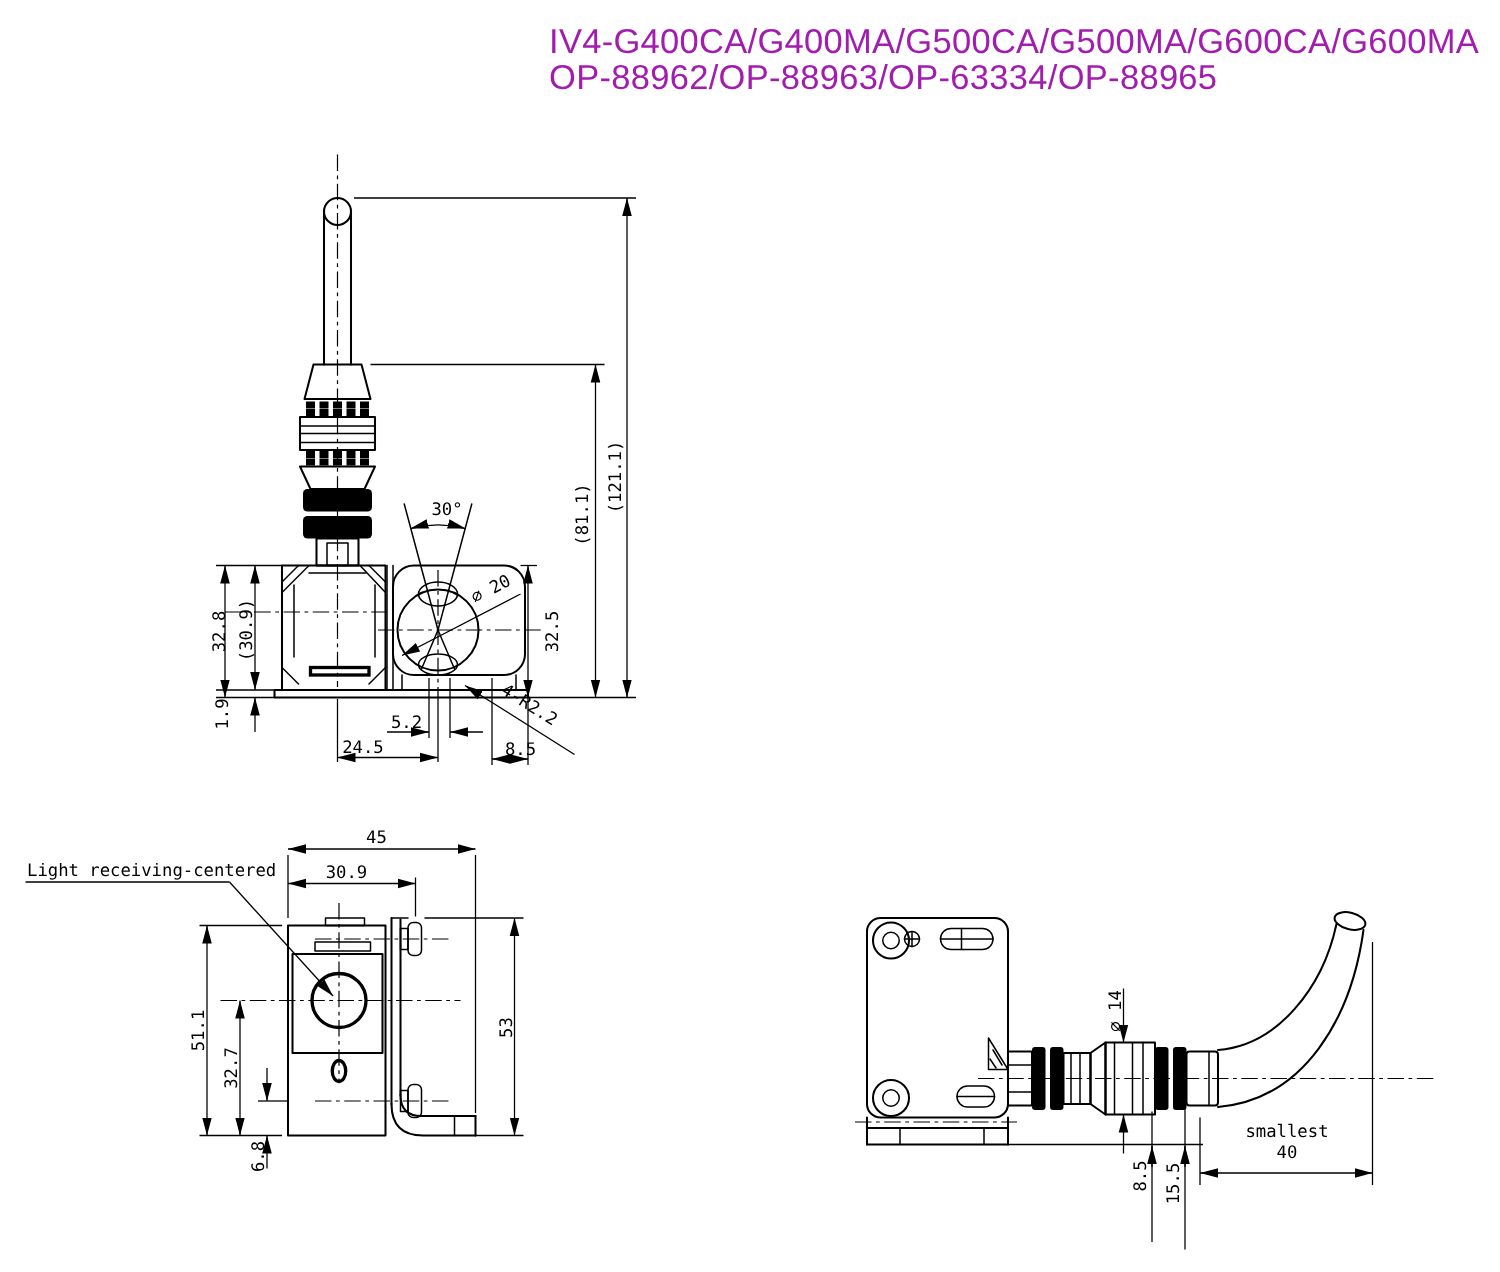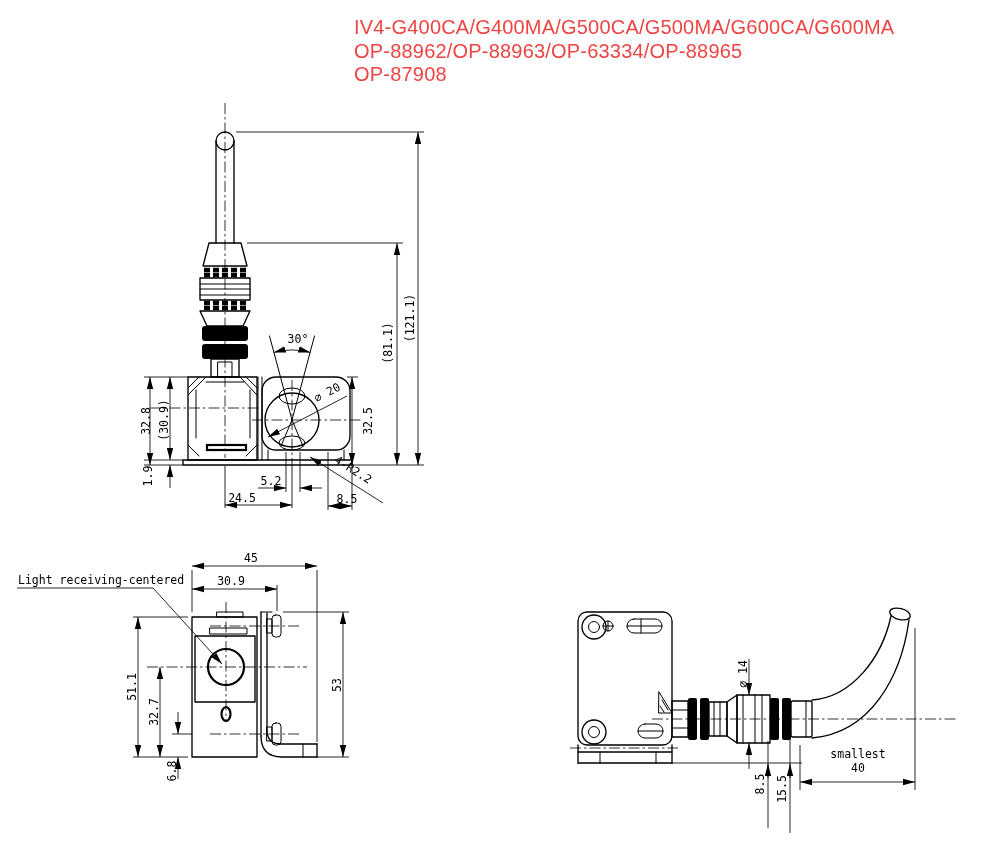--- a/index.html
+++ b/index.html
@@ -1,18 +1,18 @@
 <!DOCTYPE html>
 <html><head>
 <meta charset="utf-8">
 <style>
   html,body{margin:0;padding:0;background:#fff;}
   #stage{position:relative;width:1000px;height:848px;background:#ffffff;overflow:hidden;
          font-family:"Liberation Sans",sans-serif;}
-  .title{position:absolute;left:354px;top:16px;color:#ef4444;font-size:20px;line-height:23.5px;
+  .title{position:absolute;left:366px;top:16px;color:#a21caf;font-size:23px;line-height:23.5px;
          letter-spacing:0.2px;white-space:nowrap;}
   svg{position:absolute;left:0;top:0;}
   .ol{fill:none;stroke:#000;stroke-width:1.35;stroke-linejoin:round;stroke-linecap:round;}
   .ol2{fill:none;stroke:#000;stroke-width:1;stroke-linejoin:round;stroke-linecap:round;}
   .olb{fill:none;stroke:#000;stroke-width:2.2;}
   .fb{fill:#000;stroke:none;}
   .dim{fill:none;stroke:#000;stroke-width:0.85;}
   .cl{fill:none;stroke:#000;stroke-width:0.8;stroke-dasharray:11 3 2.5 3;}
   .dd{marker-start:url(#ar);marker-end:url(#ar);}
   .de{marker-end:url(#ar);}
@@ -21,21 +21,20 @@
   .knurl{fill:none;stroke:#000;stroke-width:4.6;stroke-dasharray:6 3;}
 </style>
 </head>
 <body>
 
 <div id="stage">
 
   <div class="title">
     <div>IV4-G400CA/G400MA/G500CA/G500MA/G600CA/G600MA</div>
     <div>OP-88962/OP-88963/OP-63334/OP-88965</div>
-    <div>OP-87908</div>
   </div>
 
   <svg width="1000" height="848" viewBox="0 0 1000 848">
     <defs>
       <marker id="ar" viewBox="0 0 12 8" refX="12" refY="4" markerWidth="12" markerHeight="8" markerUnits="userSpaceOnUse" orient="auto-start-reverse">
         <path d="M0,0.8 L12,4 L0,7.2 Z" fill="#000"></path>
       </marker>
     </defs>
 
     <g>

